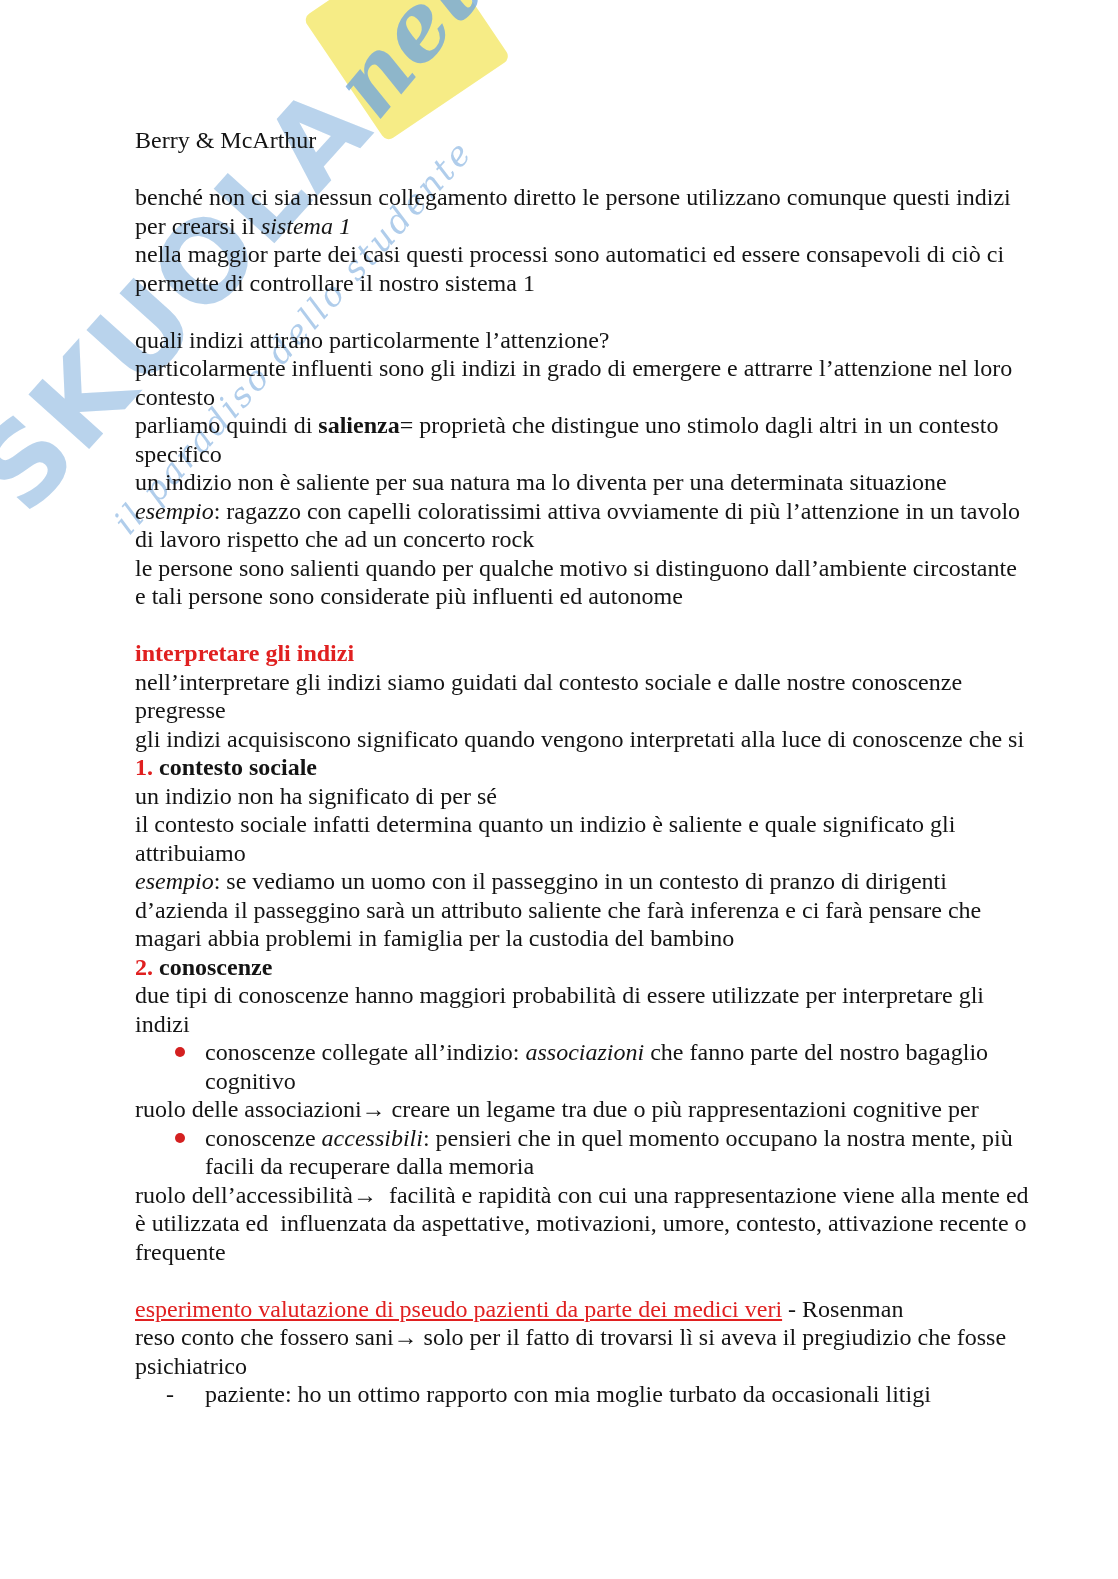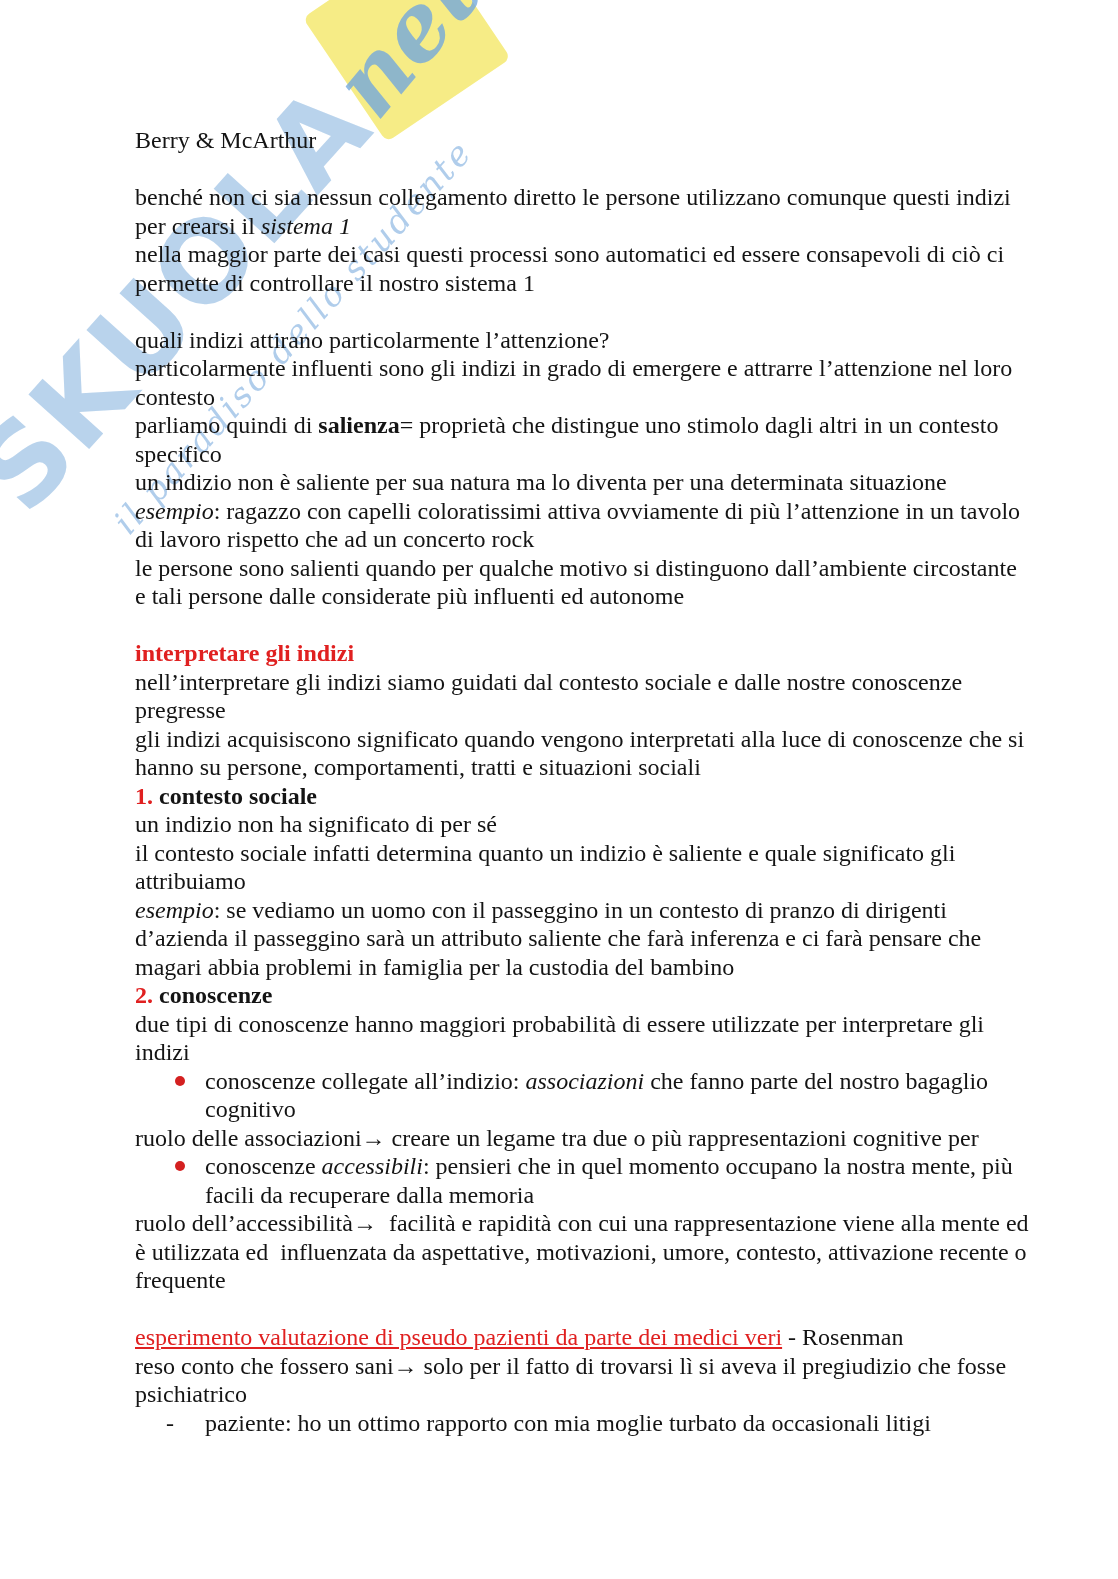--- a/index.html
+++ b/index.html
@@ -79,27 +79,26 @@
       <div class="line"></div>
       <div class="line"><span>quali indizi attirano particolarmente l’attenzione?</span></div>
       <div class="line"><span>particolarmente influenti sono gli indizi in grado di emergere e attrarre l’attenzione nel loro</span></div>
       <div class="line"><span>contesto</span></div>
       <div class="line"><span>parliamo quindi di </span><span class="bold">salienza</span><span>= proprietà che distingue uno stimolo dagli altri in un contesto</span></div>
       <div class="line"><span>specifico</span></div>
       <div class="line"><span>un indizio non è saliente per sua natura ma lo diventa per una determinata situazione</span></div>
       <div class="line"><span class="italic">esempio</span><span>: ragazzo con capelli coloratissimi attiva ovviamente di più l’attenzione in un tavolo</span></div>
       <div class="line"><span>di lavoro rispetto che ad un concerto rock</span></div>
       <div class="line"><span>le persone sono salienti quando per qualche motivo si distinguono dall’ambiente circostante</span></div>
-      <div class="line"><span>e tali persone dalle considerate più influenti ed autonome</span></div>
+      <div class="line"><span>e tali persone sono considerate più influenti ed autonome</span></div>
       <div class="line"></div>
       <div class="line"><span class="red bold">interpretare gli indizi</span></div>
       <div class="line"><span>nell’interpretare gli indizi siamo guidati dal contesto sociale e dalle nostre conoscenze</span></div>
       <div class="line"><span>pregresse</span></div>
       <div class="line"><span>gli indizi acquisiscono significato quando vengono interpretati alla luce di conoscenze che si</span></div>
-      <div class="line"><span>hanno su persone, comportamenti, tratti e situazioni sociali</span></div>
       <div class="line"><span class="red bold">1.</span><span class="bold"> contesto sociale</span></div>
       <div class="line"><span>un indizio non ha significato di per sé</span></div>
       <div class="line"><span>il contesto sociale infatti determina quanto un indizio è saliente e quale significato gli</span></div>
       <div class="line"><span>attribuiamo</span></div>
       <div class="line"><span class="italic">esempio</span><span>: se vediamo un uomo con il passeggino in un contesto di pranzo di dirigenti</span></div>
       <div class="line"><span>d’azienda il passeggino sarà un attributo saliente che farà inferenza e ci farà pensare che</span></div>
       <div class="line"><span>magari abbia problemi in famiglia per la custodia del bambino</span></div>
       <div class="line"><span class="red bold">2.</span><span class="bold"> conoscenze</span></div>
       <div class="line"><span>due tipi di conoscenze hanno maggiori probabilità di essere utilizzate per interpretare gli</span></div>
       <div class="line"><span>indizi</span></div>

